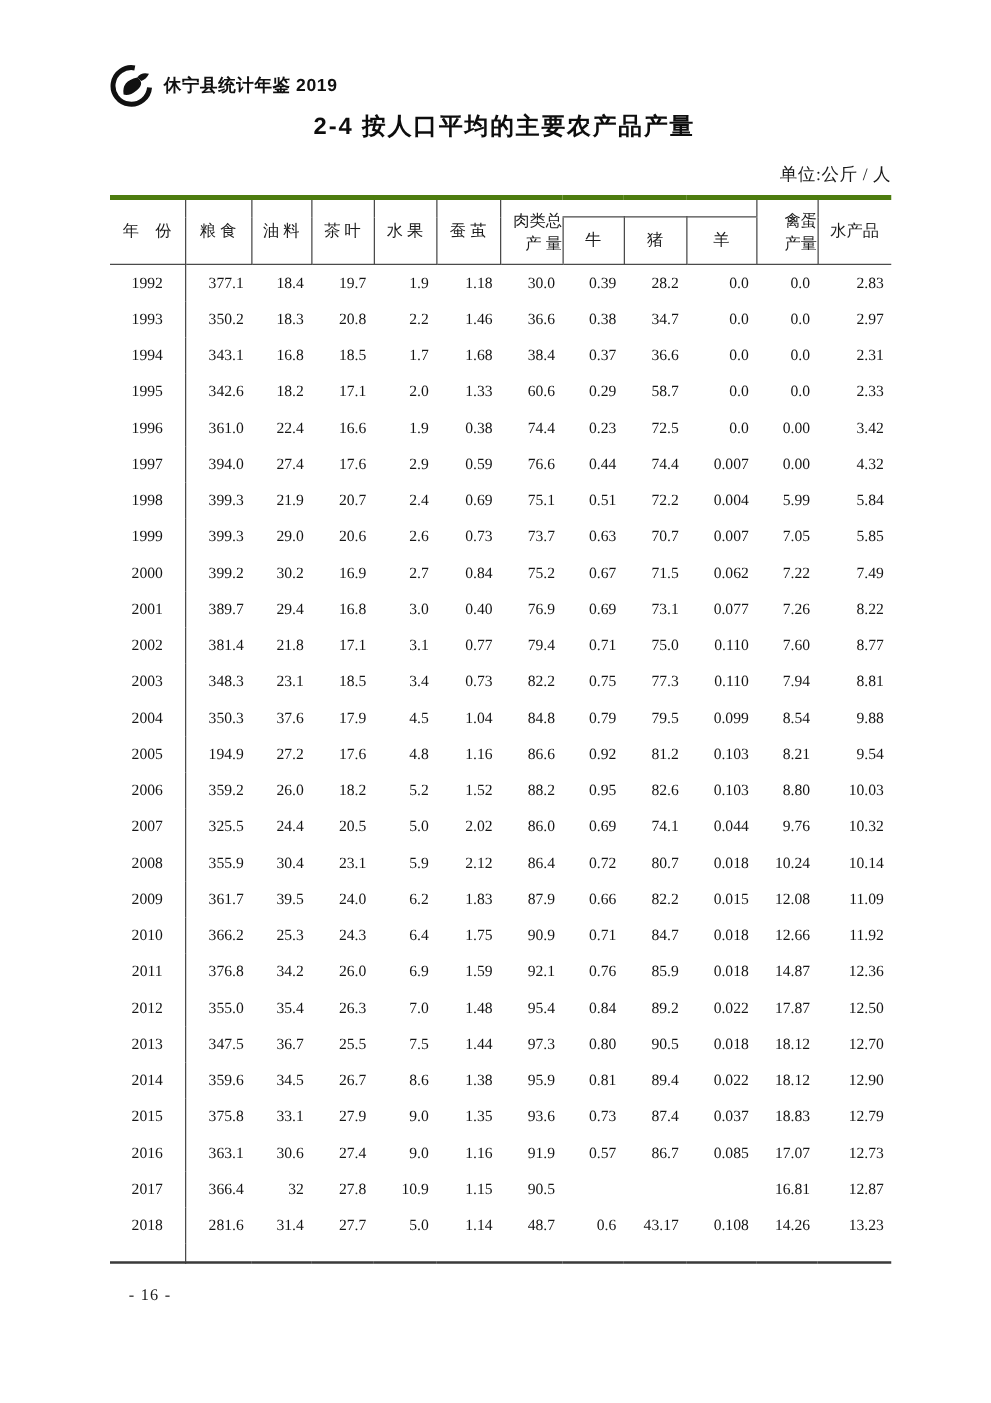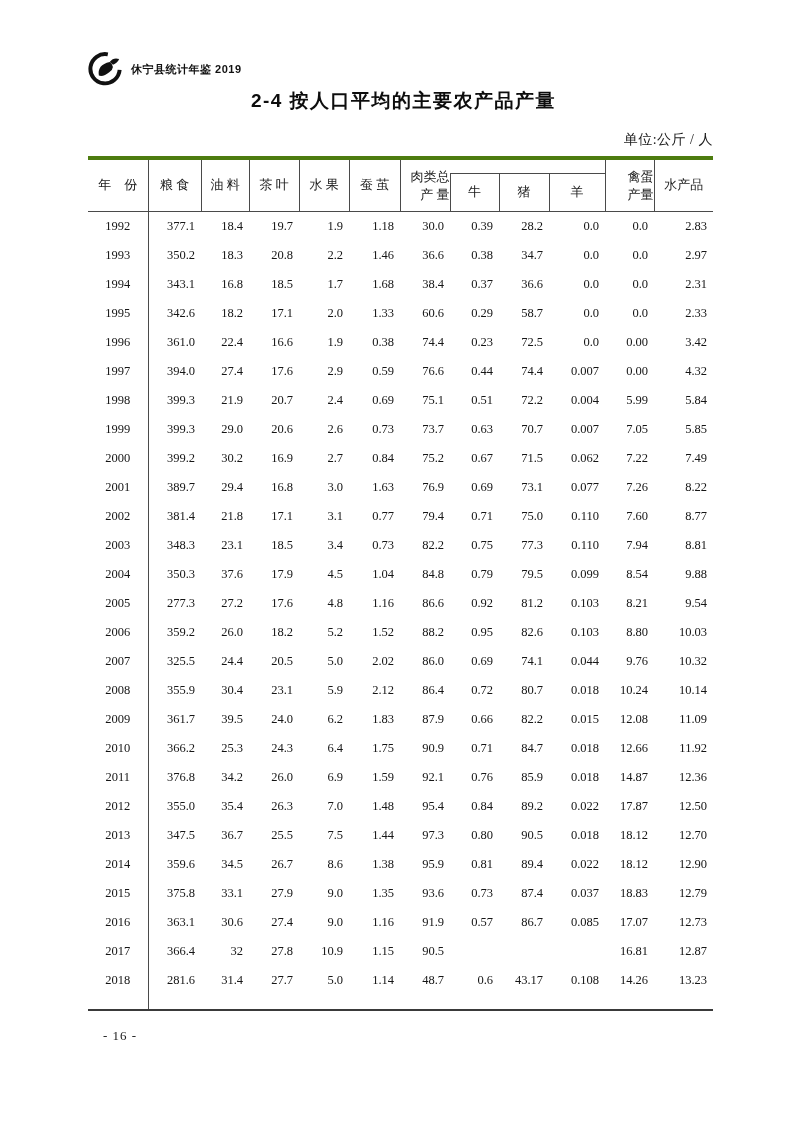--- a/index.html
+++ b/index.html
@@ -8,21 +8,21 @@
     font-family:"Liberation Serif","DejaVu Serif",serif; color:#1a1a1a;
     overflow:hidden;
   }
   .brand {
     position:absolute; left:88px; top:52px;
     display:flex; align-items:center; gap:9px;
   }
   .brand .logo { width:34px; height:34px; display:block; }
   .brand .brand-text {
     font-family:"Liberation Sans","DejaVu Sans",sans-serif;
-    font-weight:bold; font-size:11px; color:#111; letter-spacing:0.5px;
+    font-weight:bold; font-size:14px; color:#111; letter-spacing:0.5px;
   }
   .page-title {
     position:absolute; left:91px; top:88px; width:625px;
     text-align:center;
     font-family:"Liberation Sans","DejaVu Sans",sans-serif;
     font-weight:bold; font-size:19px; letter-spacing:1.5px; color:#0d0d0d;
   }
   .unit-label {
     position:absolute; left:88px; top:131px; width:625px;
     text-align:right; font-size:14px; color:#1a1a1a; letter-spacing:0.5px;
@@ -241,21 +241,21 @@
         <td>0.062</td>
         <td>7.22</td>
         <td>7.49</td>
       </tr>
       <tr>
         <td class="year">2001</td>
         <td>389.7</td>
         <td>29.4</td>
         <td>16.8</td>
         <td>3.0</td>
-        <td>1.63</td>
+        <td>0.40</td>
         <td>76.9</td>
         <td>0.69</td>
         <td>73.1</td>
         <td>0.077</td>
         <td>7.26</td>
         <td>8.22</td>
       </tr>
       <tr>
         <td class="year">2002</td>
         <td>381.4</td>
@@ -293,21 +293,21 @@
         <td>1.04</td>
         <td>84.8</td>
         <td>0.79</td>
         <td>79.5</td>
         <td>0.099</td>
         <td>8.54</td>
         <td>9.88</td>
       </tr>
       <tr>
         <td class="year">2005</td>
-        <td>277.3</td>
+        <td>194.9</td>
         <td>27.2</td>
         <td>17.6</td>
         <td>4.8</td>
         <td>1.16</td>
         <td>86.6</td>
         <td>0.92</td>
         <td>81.2</td>
         <td>0.103</td>
         <td>8.21</td>
         <td>9.54</td>

